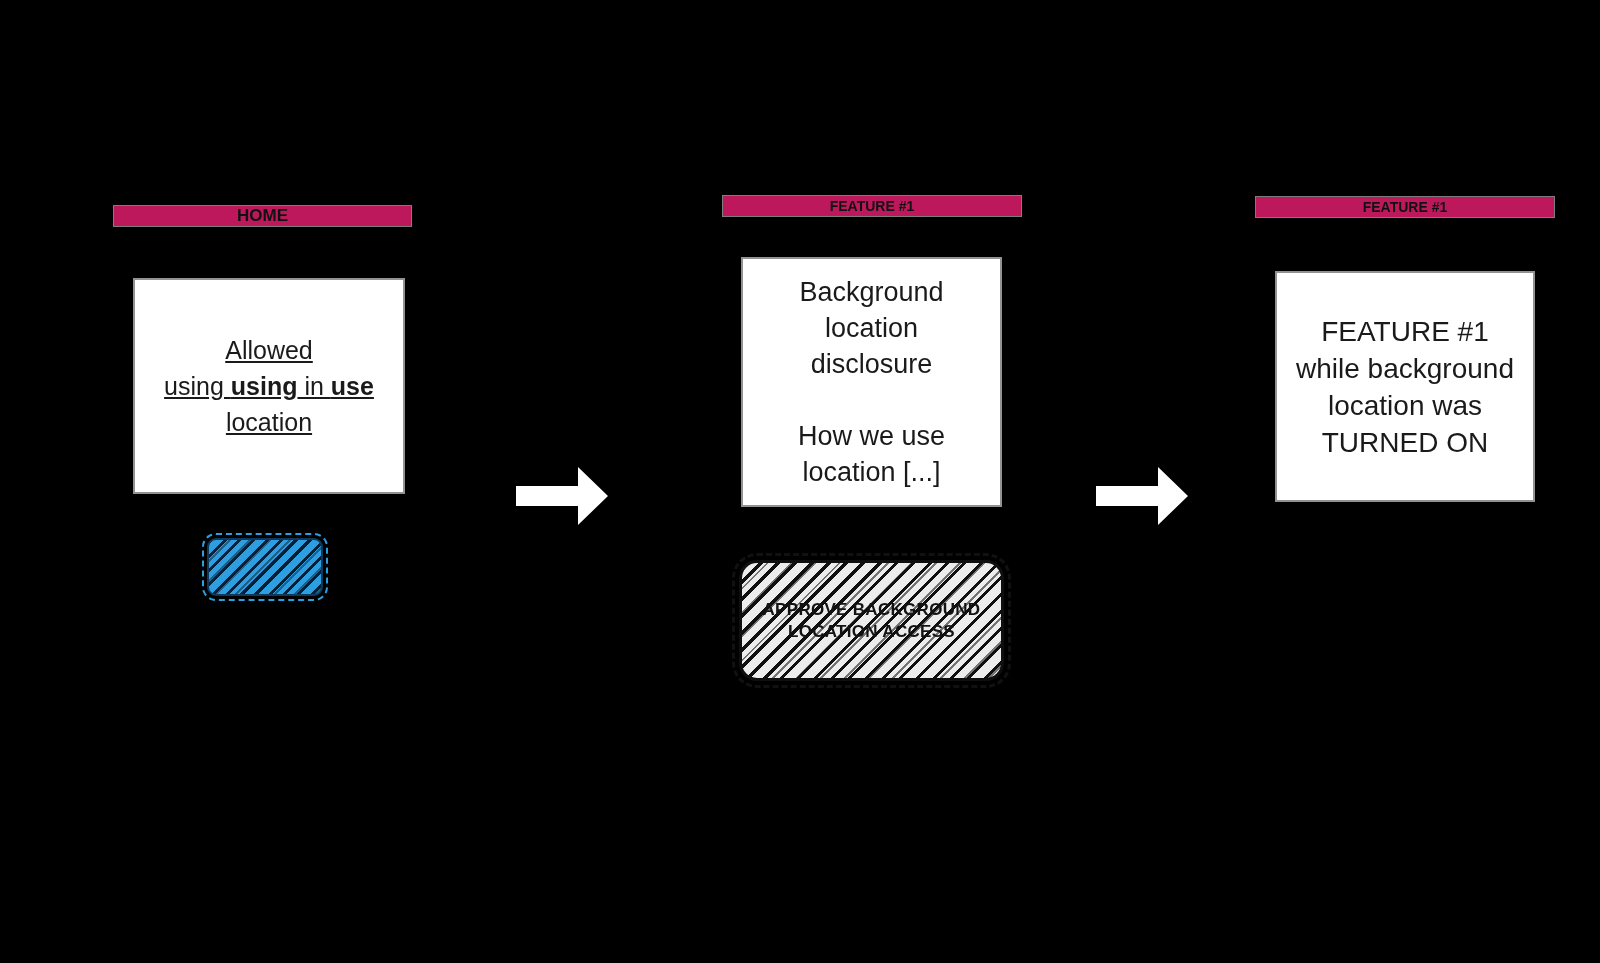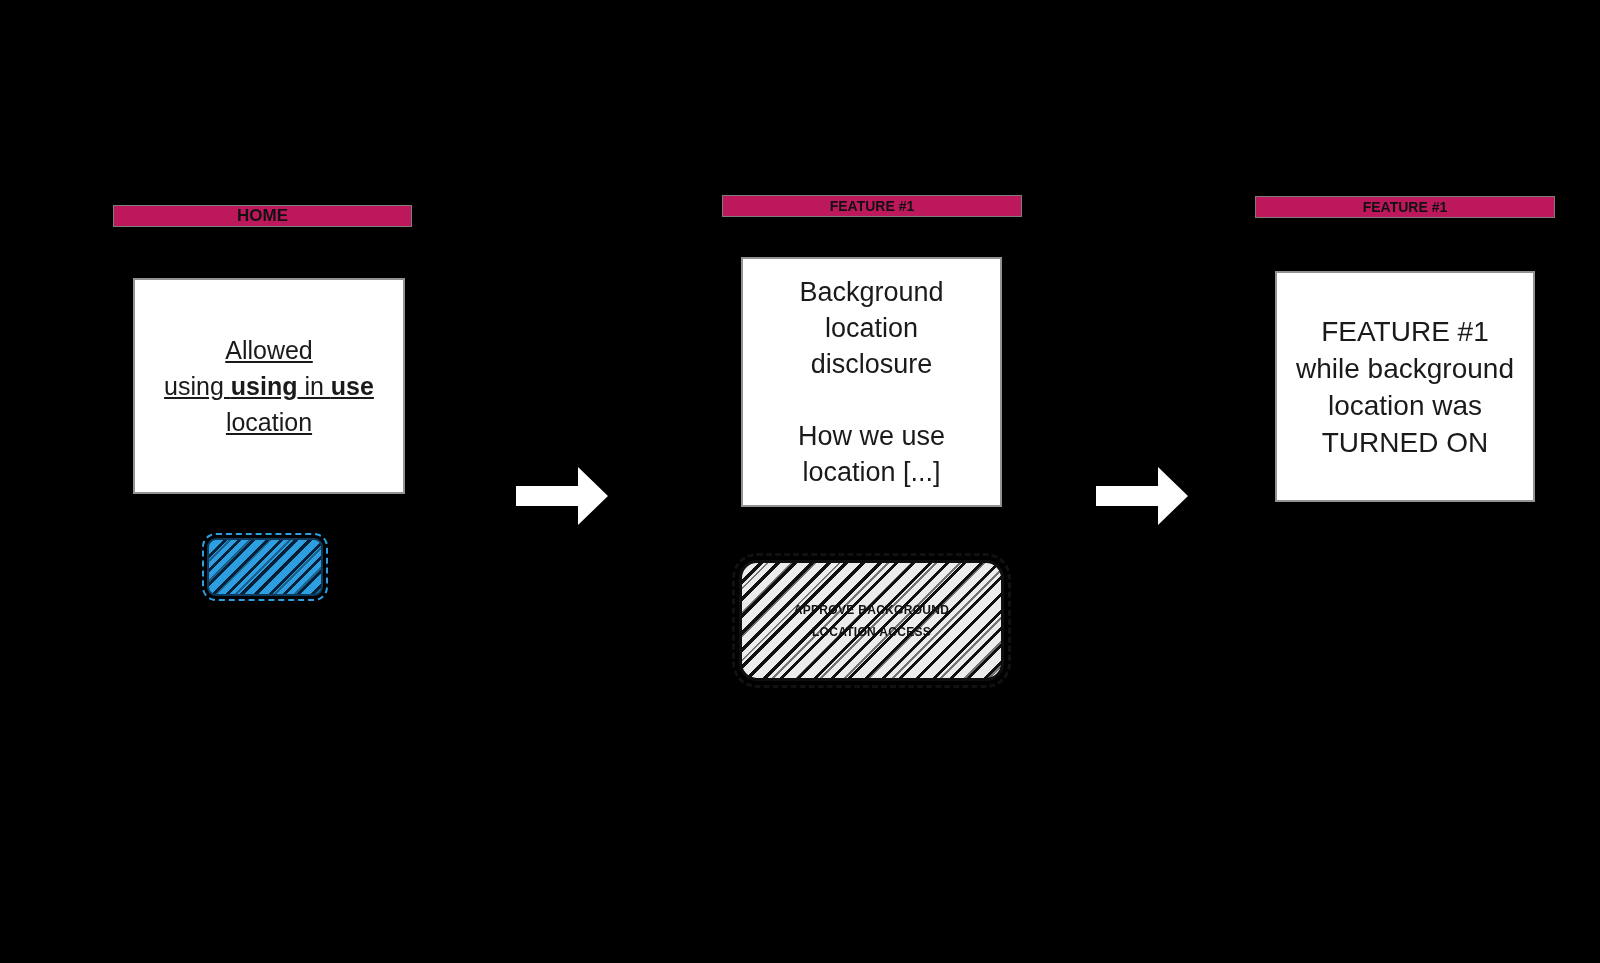--- a/index.html
+++ b/index.html
@@ -62,21 +62,21 @@
     background-color:#ececec;
     background-image:
       repeating-linear-gradient(135deg, #101010 0 3px, transparent 3px 12px),
       repeating-linear-gradient(135deg, rgba(16,16,16,.55) 0 2px, transparent 2px 17px);
     border:3px solid #0f0f0f;border-radius:18px;
     outline:3px dashed #111;outline-offset:4px;
     display:flex;flex-direction:column;align-items:center;justify-content:center;
     text-align:center;cursor:pointer;
   }
   .approve-btn .btn-line{
-    font-size:12px;font-weight:bold;color:#131313;line-height:22px;letter-spacing:.3px;
+    font-size:17px;font-weight:bold;color:#131313;line-height:22px;letter-spacing:.3px;
   }
   
   .arrow{position:absolute;width:92px;height:58px;}
   .arrow.a1{left:516px;top:467px;}
   .arrow.a2{left:1096px;top:467px;}
   .arrow svg{display:block;width:100%;height:100%;}
 </style>
 </head>
 <body>
 

